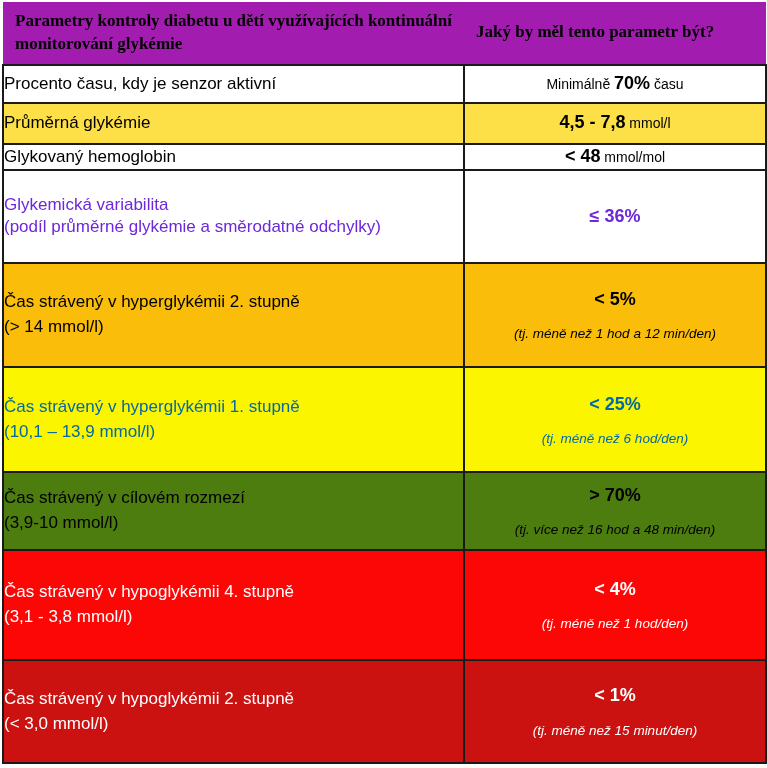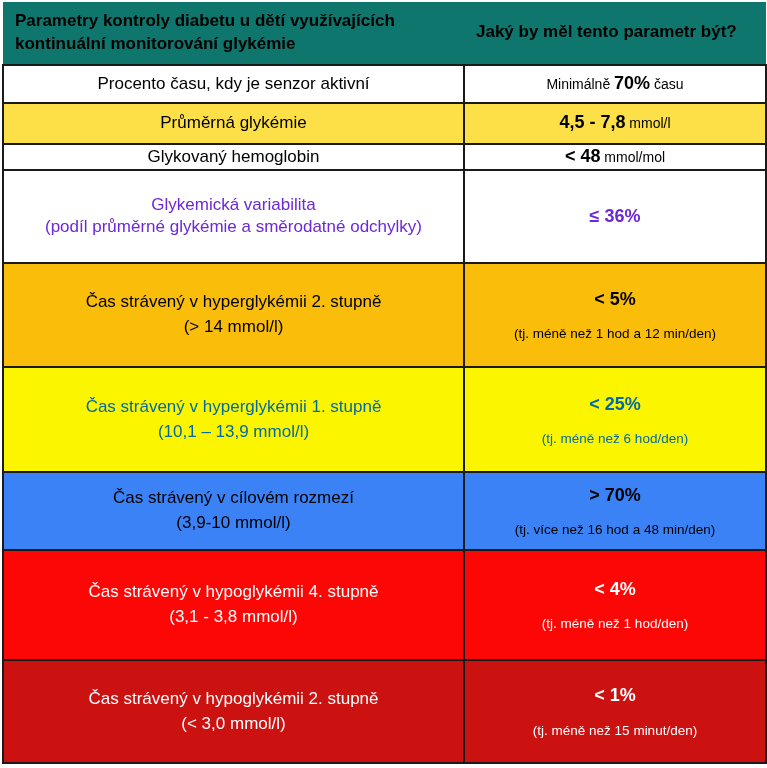--- a/index.html
+++ b/index.html
@@ -37,21 +37,21 @@
   table.param-table td {
     border: 2px solid #1a1a1a;
     vertical-align: middle;
     padding: 0;
     box-sizing: border-box;
   }
 
   
   .cell-param {
     padding: 6px 10px 6px 12px;
-    text-align: center;
+    text-align: left;
     font-size: 17px;
     line-height: 1.32;
     font-weight: 400;
   }
   .cell-target {
     padding: 6px 8px;
     text-align: center;
     line-height: 1.3;
   }
   .header-cell {
@@ -72,24 +72,25 @@
     font-weight: 400;
     font-size: 14px;
     margin-top: 32px;
   }
   .val-note {
     display: block;
     font-weight: 400;
     font-size: 13.5px;
     margin-top: 15px;
     line-height: 1.2;
+    font-style: italic;
   }
 
   
-  .theme-white   { background: #0f766e; }
+  .theme-white   { background: #a21caf; font-family: Liberation Serif, serif; }
 
   
   .colored .cell-param { font-size: 17px; line-height: 1.45; }
 </style>
 </head>
 <body>
 
 <div class="table-wrap">
   <table class="param-table">
     <colgroup>
@@ -149,21 +150,21 @@
         <tr class="colored" style="background: rgb(251, 245, 0); color: #0369a1; height: 100px;">
           <td class="cell-param">
             <div>Čas strávený v hyperglykémii  1. stupně</div>
             <div>(10,1 – 13,9 mmol/l)</div>
           </td>
           <td class="cell-target">
             <div><span class="val-strong">&lt; 25%</span></div>
             <span class="val-note">(tj. méně než 6 hod/den)</span>
           </td>
         </tr>
-        <tr class="colored" style="background: #3b82f6; color: rgb(0, 0, 0); height: 74px;">
+        <tr class="colored" style="background: #4d7c0f; color: rgb(0, 0, 0); height: 74px;">
           <td class="cell-param">
             <div>Čas strávený v  cílovém rozmezí</div>
             <div>(3,9-10 mmol/l)</div>
           </td>
           <td class="cell-target">
             <div><span class="val-strong">&gt; 70%</span></div>
             <span class="val-note">(tj. více než 16 hod a 48 min/den)</span>
           </td>
         </tr>
         <tr class="colored" style="background: rgb(253, 6, 6); color: rgb(255, 255, 255); height: 105px;">

